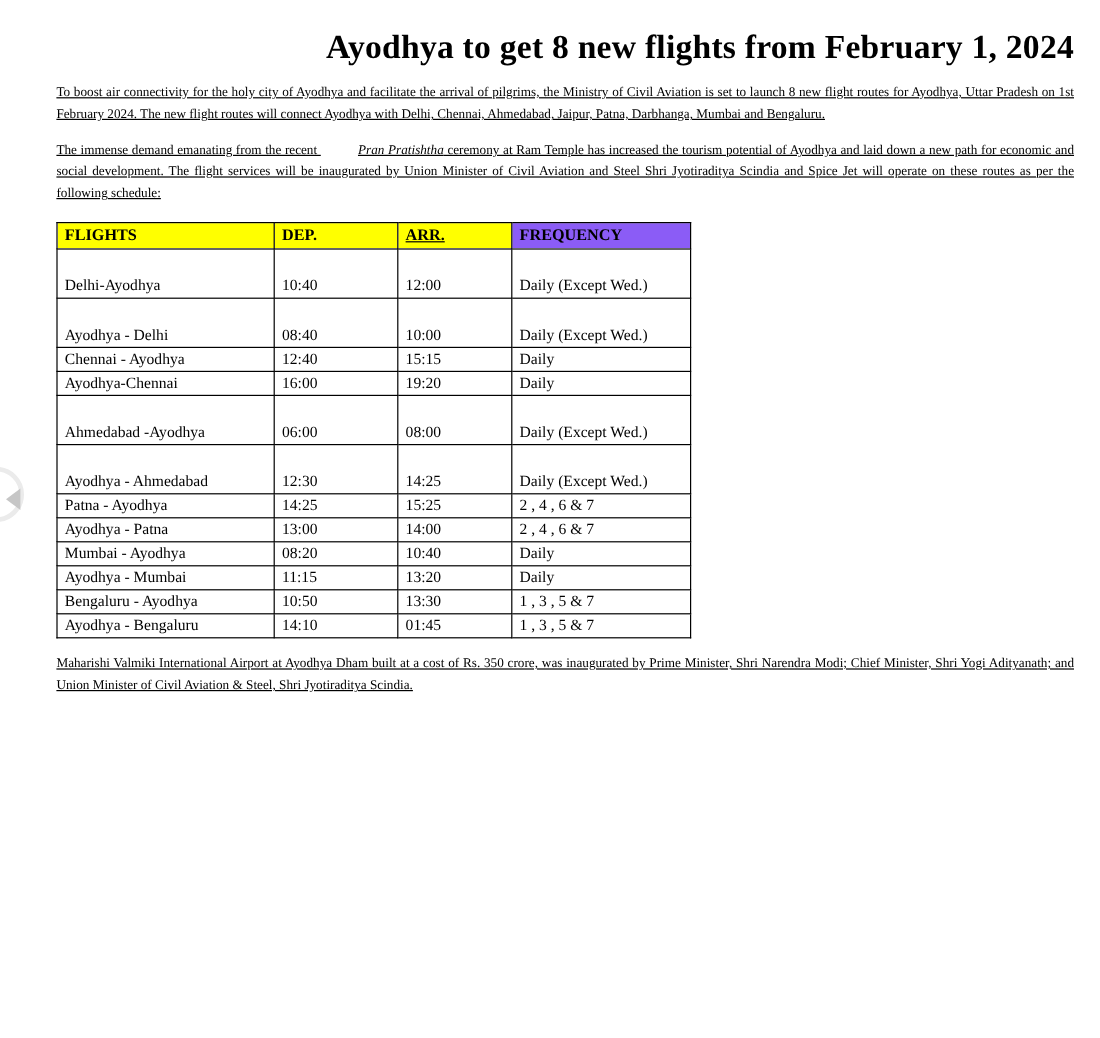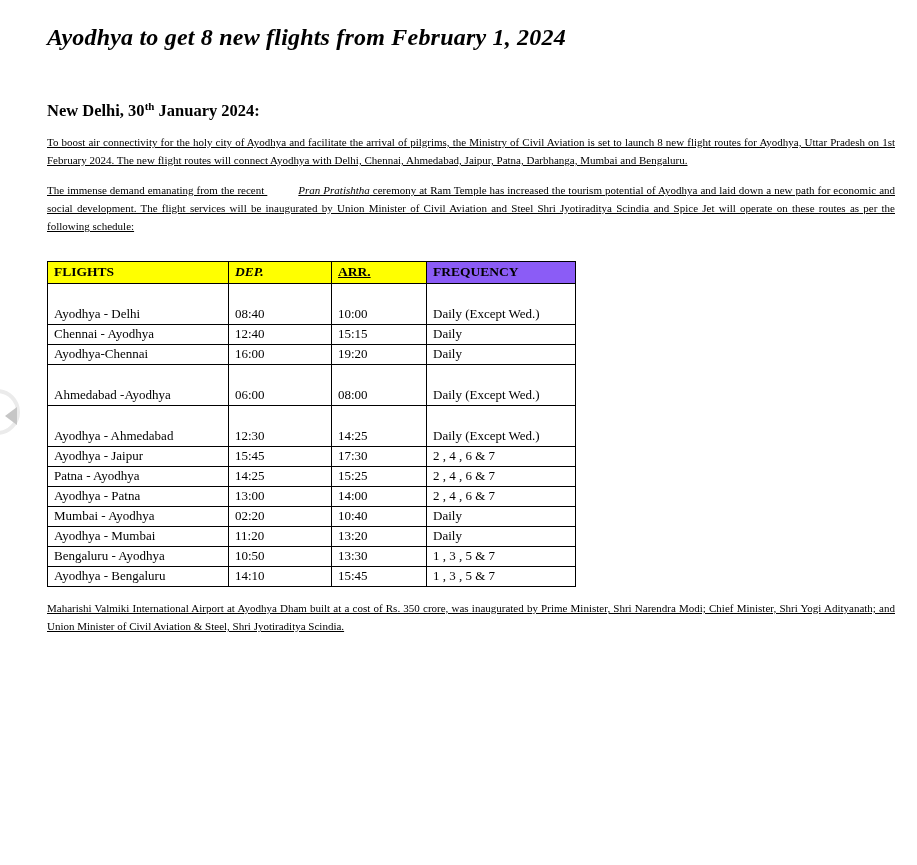--- a/index.html
+++ b/index.html
@@ -12,26 +12,25 @@
     position: relative;
     overflow: hidden;
   }
   .page {
     position: absolute;
     left: 47px;
     top: 24px;
     width: 848px;
   }
   .title {
-    text-align: left;
-    font-size: 24px;
+    text-align: right;
+    font-size: 28px;
     font-weight: bold;
     margin: 0;
     letter-spacing: 0.2px;
-    font-style: italic;
   }
   .dateline {
     margin-top: 50px;
     font-size: 16.5px;
     font-weight: bold;
   }
   .dateline sup {
     font-size: 11px;
     vertical-align: super;
     line-height: 0;
@@ -40,21 +39,21 @@
     text-align: justify;
     font-size: 11px;
     line-height: 18px;
     margin: 12px 0 0 0;
     text-decoration: underline;
   }
   .italic { font-style: italic; margin-left: 31px; }
 
   table.flight-table {
     border-collapse: collapse;
-    margin-top: 26px;
+    margin-top: 15px;
     table-layout: fixed;
     width: 528px;
   }
   table.flight-table th,
   table.flight-table td {
     border: 1px solid #000000;
     font-size: 13px;
     text-align: left;
     padding: 1px 3px 2px 6px;
     overflow: hidden;
@@ -107,43 +106,48 @@
 <body>
 
 <button class="prev-btn" aria-label="previous">
   <span class="prev-arrow"></span>
 </button>
 
 <div class="page">
 
   <h1 class="title">Ayodhya to get 8 new flights from February 1, 2024</h1>
 
-  <div class="dateline"><span>New Delhi, 30</span><sup>th</sup><span> January 2024:</span></div>
 
   <p class="body-text">To boost air connectivity for the holy city of Ayodhya and facilitate the arrival of pilgrims, the Ministry of Civil Aviation is set to launch 8 new flight routes for Ayodhya, Uttar Pradesh on 1st February 2024. The new flight routes will connect Ayodhya with Delhi, Chennai, Ahmedabad, Jaipur, Patna, Darbhanga, Mumbai and Bengaluru.</p>
 
   <p class="body-text"><span>The immense demand emanating from the recent </span><span class="italic">Pran Pratishtha</span><span> ceremony at Ram Temple has increased the tourism potential of Ayodhya and laid down a new path for economic and social development. The flight services will be inaugurated by Union Minister of Civil Aviation and Steel Shri Jyotiraditya Scindia and Spice Jet will operate on these routes as per the following schedule:</span></p>
 
   <table class="flight-table">
     <colgroup>
       <col class="col-flights">
       <col class="col-dep">
       <col class="col-arr">
       <col class="col-frequency">
     </colgroup>
     <thead>
       <tr>
         <th style="background: rgb(255, 255, 0);">FLIGHTS</th>
-        <th style="background: rgb(255, 255, 0); font-style: italic;">DEP.</th>
+        <th style="background: rgb(255, 255, 0);">DEP.</th>
         <th style="background: rgb(255, 255, 0); text-decoration: underline;">ARR.</th>
         <th style="background: #8b5cf6;">FREQUENCY</th>
       </tr>
     </thead>
     <tbody>
         <tr class="tall">
+          <td>Delhi-Ayodhya</td>
+          <td>10:40</td>
+          <td>12:00</td>
+          <td>Daily (Except Wed.)</td>
+        </tr>
+        <tr class="tall">
           <td>Ayodhya - Delhi</td>
           <td>08:40</td>
           <td>10:00</td>
           <td>Daily (Except Wed.)</td>
         </tr>
         <tr class="short">
           <td>Chennai - Ayodhya</td>
           <td>12:40</td>
           <td>15:15</td>
           <td>Daily</td>
@@ -158,61 +162,55 @@
           <td>Ahmedabad -Ayodhya</td>
           <td>06:00</td>
           <td>08:00</td>
           <td>Daily (Except Wed.)</td>
         </tr>
         <tr class="tall">
           <td>Ayodhya - Ahmedabad</td>
           <td>12:30</td>
           <td>14:25</td>
           <td>Daily (Except Wed.)</td>
-        </tr>
-        <tr class="short">
-          <td>Ayodhya - Jaipur</td>
-          <td>15:45</td>
-          <td>17:30</td>
-          <td>2 , 4 , 6 &amp; 7</td>
         </tr>
         <tr class="short">
           <td>Patna - Ayodhya</td>
           <td>14:25</td>
           <td>15:25</td>
           <td>2 , 4 , 6 &amp; 7</td>
         </tr>
         <tr class="short">
           <td>Ayodhya - Patna</td>
           <td>13:00</td>
           <td>14:00</td>
           <td>2 , 4 , 6 &amp; 7</td>
         </tr>
         <tr class="short">
           <td>Mumbai - Ayodhya</td>
-          <td>02:20</td>
+          <td>08:20</td>
           <td>10:40</td>
           <td>Daily</td>
         </tr>
         <tr class="short">
           <td>Ayodhya - Mumbai</td>
-          <td>11:20</td>
+          <td>11:15</td>
           <td>13:20</td>
           <td>Daily</td>
         </tr>
         <tr class="short">
           <td>Bengaluru - Ayodhya</td>
           <td>10:50</td>
           <td>13:30</td>
           <td>1 , 3 , 5 &amp; 7</td>
         </tr>
         <tr class="short">
           <td>Ayodhya - Bengaluru</td>
           <td>14:10</td>
-          <td>15:45</td>
+          <td>01:45</td>
           <td>1 , 3 , 5 &amp; 7</td>
         </tr>
       </tbody>
   </table>
 
   <p class="body-text footer-para">Maharishi Valmiki International Airport at Ayodhya Dham built at a cost of Rs.  350 crore, was inaugurated by Prime Minister, Shri Narendra Modi; Chief Minister, Shri Yogi Adityanath; and Union Minister of Civil Aviation &amp; Steel, Shri Jyotiraditya Scindia.</p>
 
 </div>
 
 </body></html>

